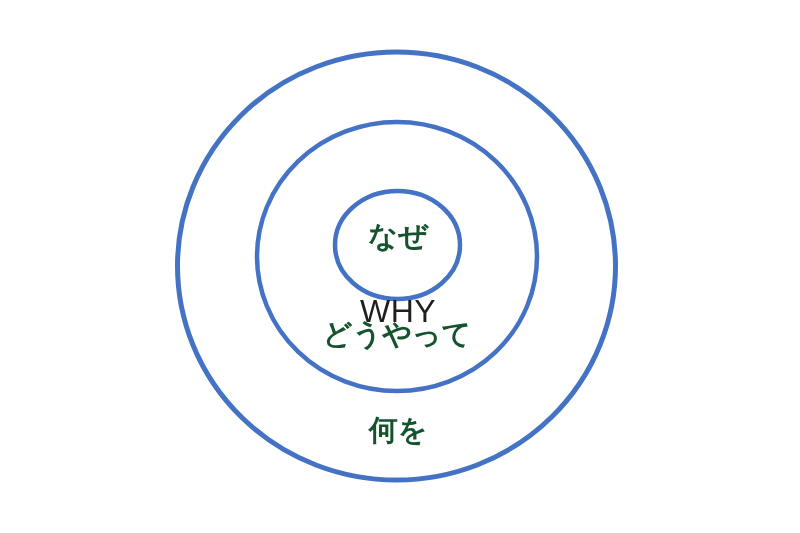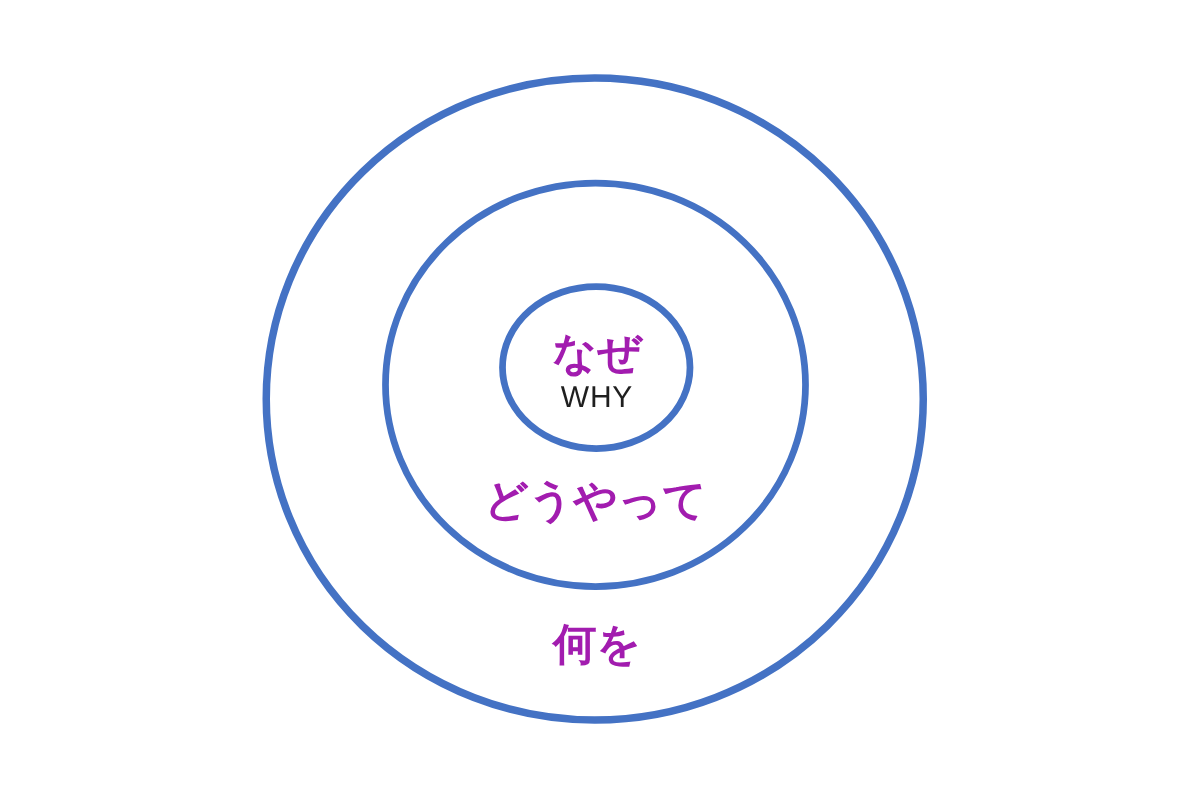--- a/index.html
+++ b/index.html
@@ -30,27 +30,28 @@
     position: absolute;
     transform: translateX(-50%);
     white-space: nowrap;
     line-height: 1;
     text-align: center;
     user-select: none;
   }
   .label-jp {
     font-weight: 700;
     font-size: 29px;
-    color: #a21caf;
+    color: #14532d;
   }
   .label-en {
     font-weight: 400;
-    font-size: 20px;
+    font-size: 32px;
     color: #1f1f1f;
     letter-spacing: 0.5px;
+    margin-top: 40px;
   }
   .why-jp  { left: 398px; top: 222px; }
   .why-en  { left: 398px; top: 255px; }
   .how-jp  { left: 397px; top: 320px; }
   .how-en  { left: 397px; top: 352px; }
   .what-jp { left: 398px; top: 416px; }
   .what-en { left: 398px; top: 437px; }
 </style>
 </head>
 <body>

